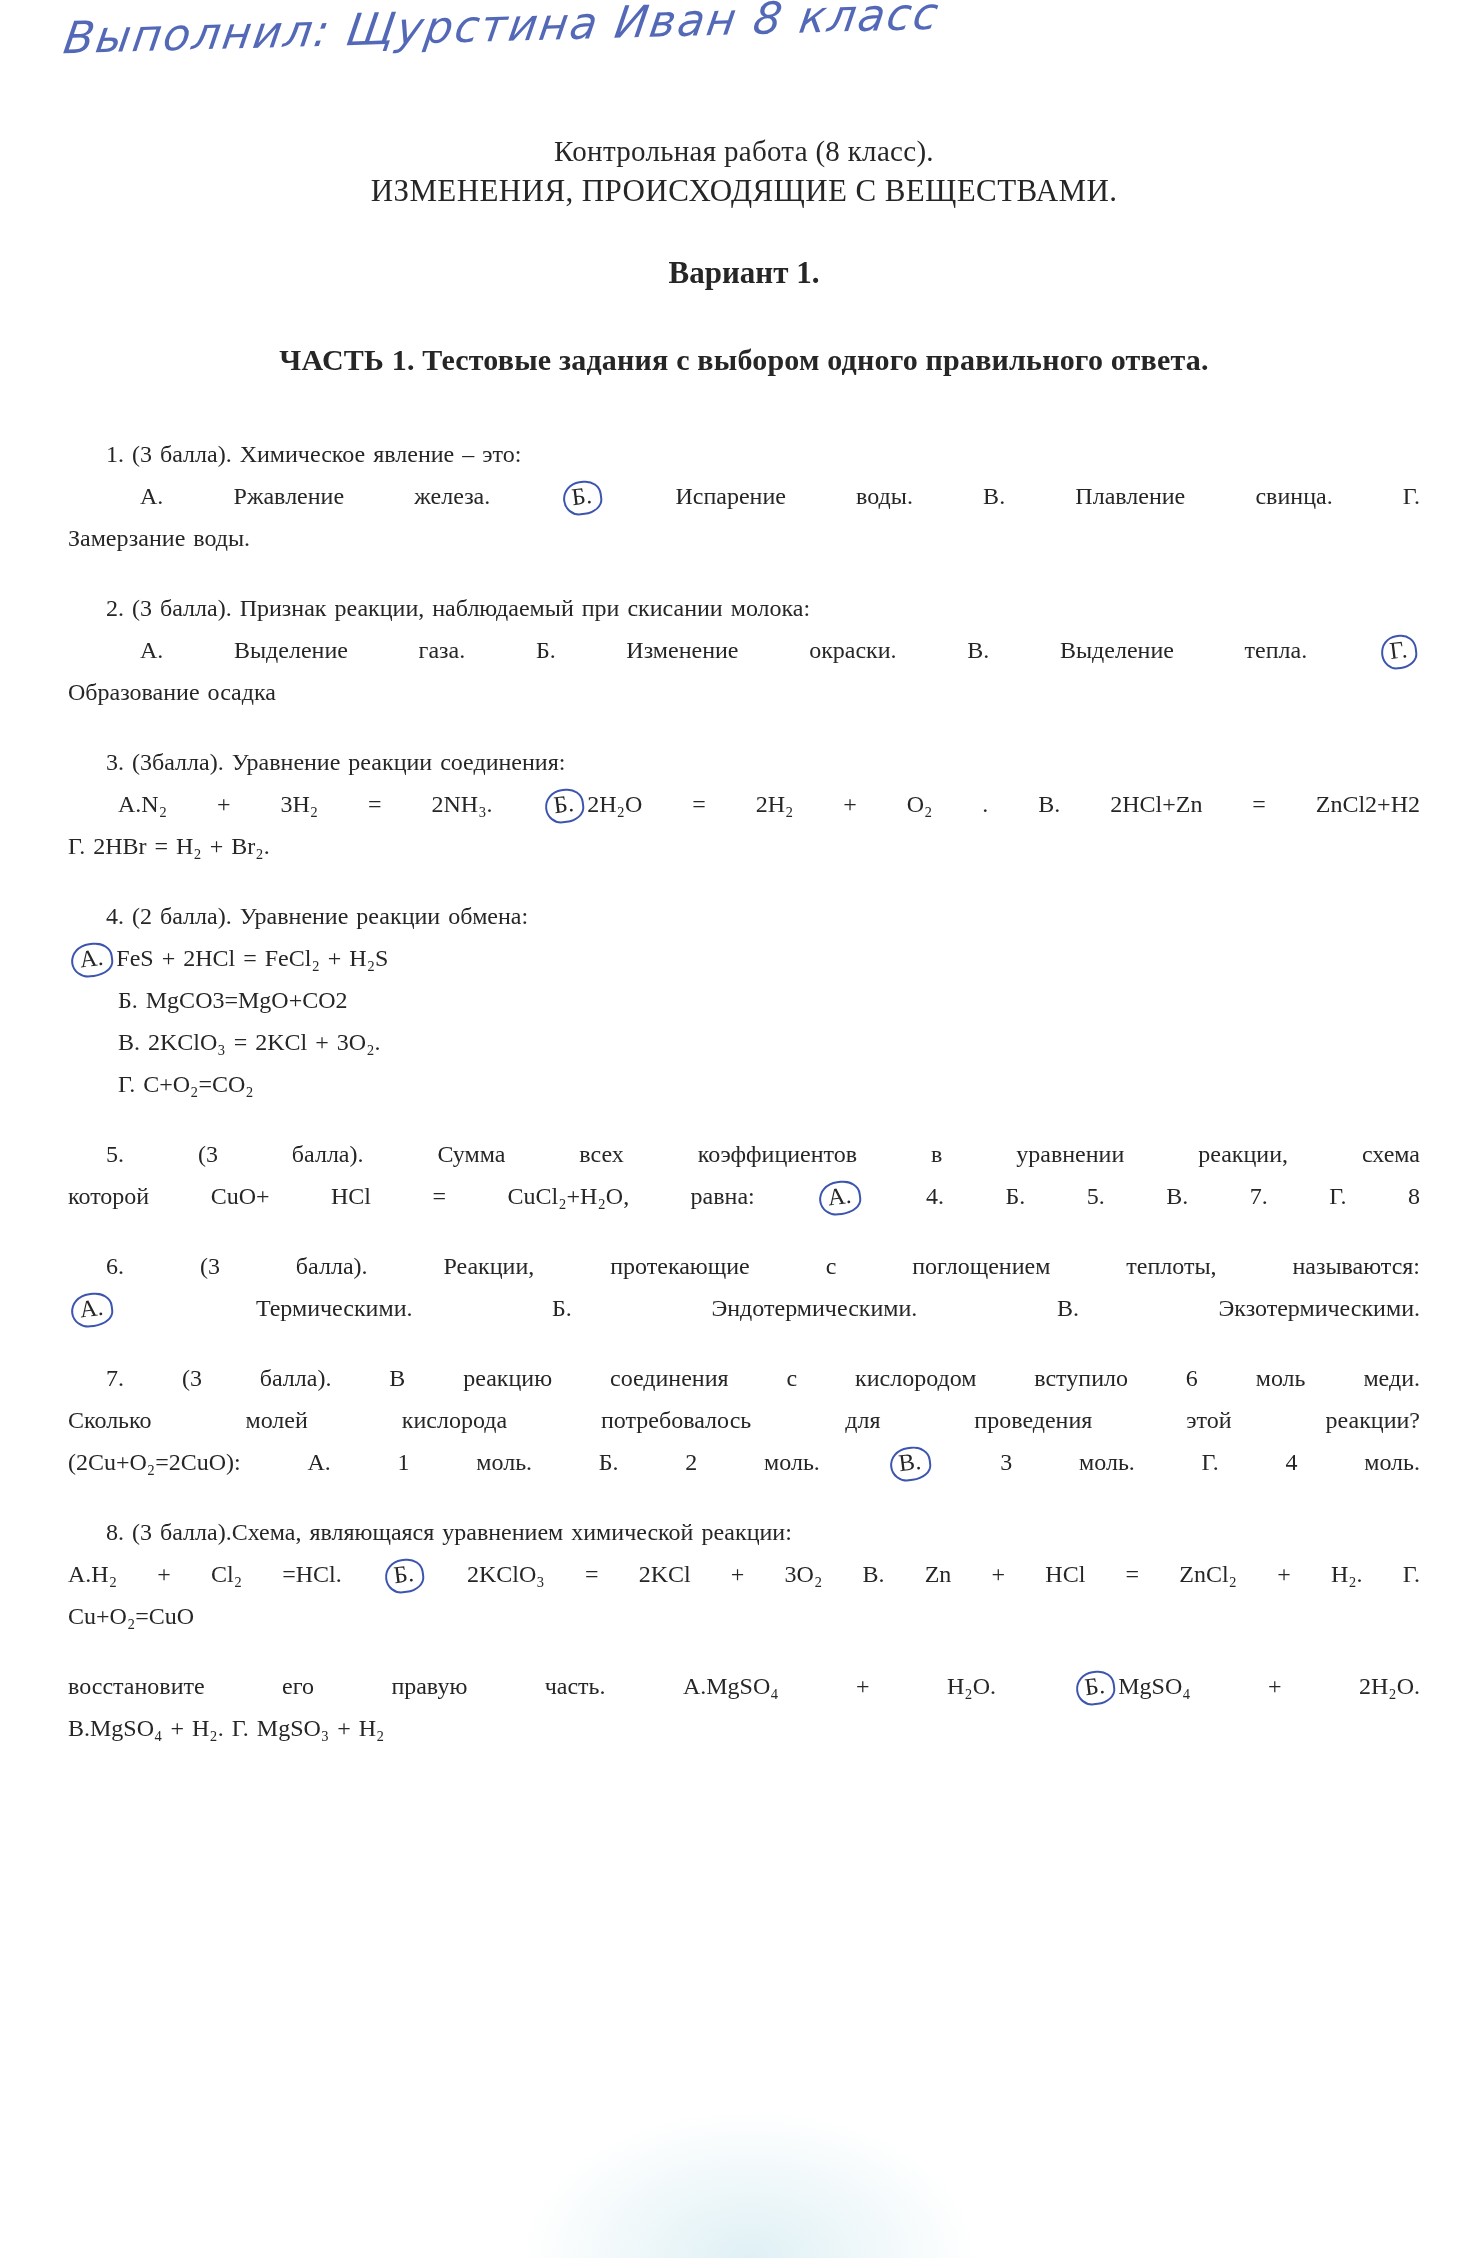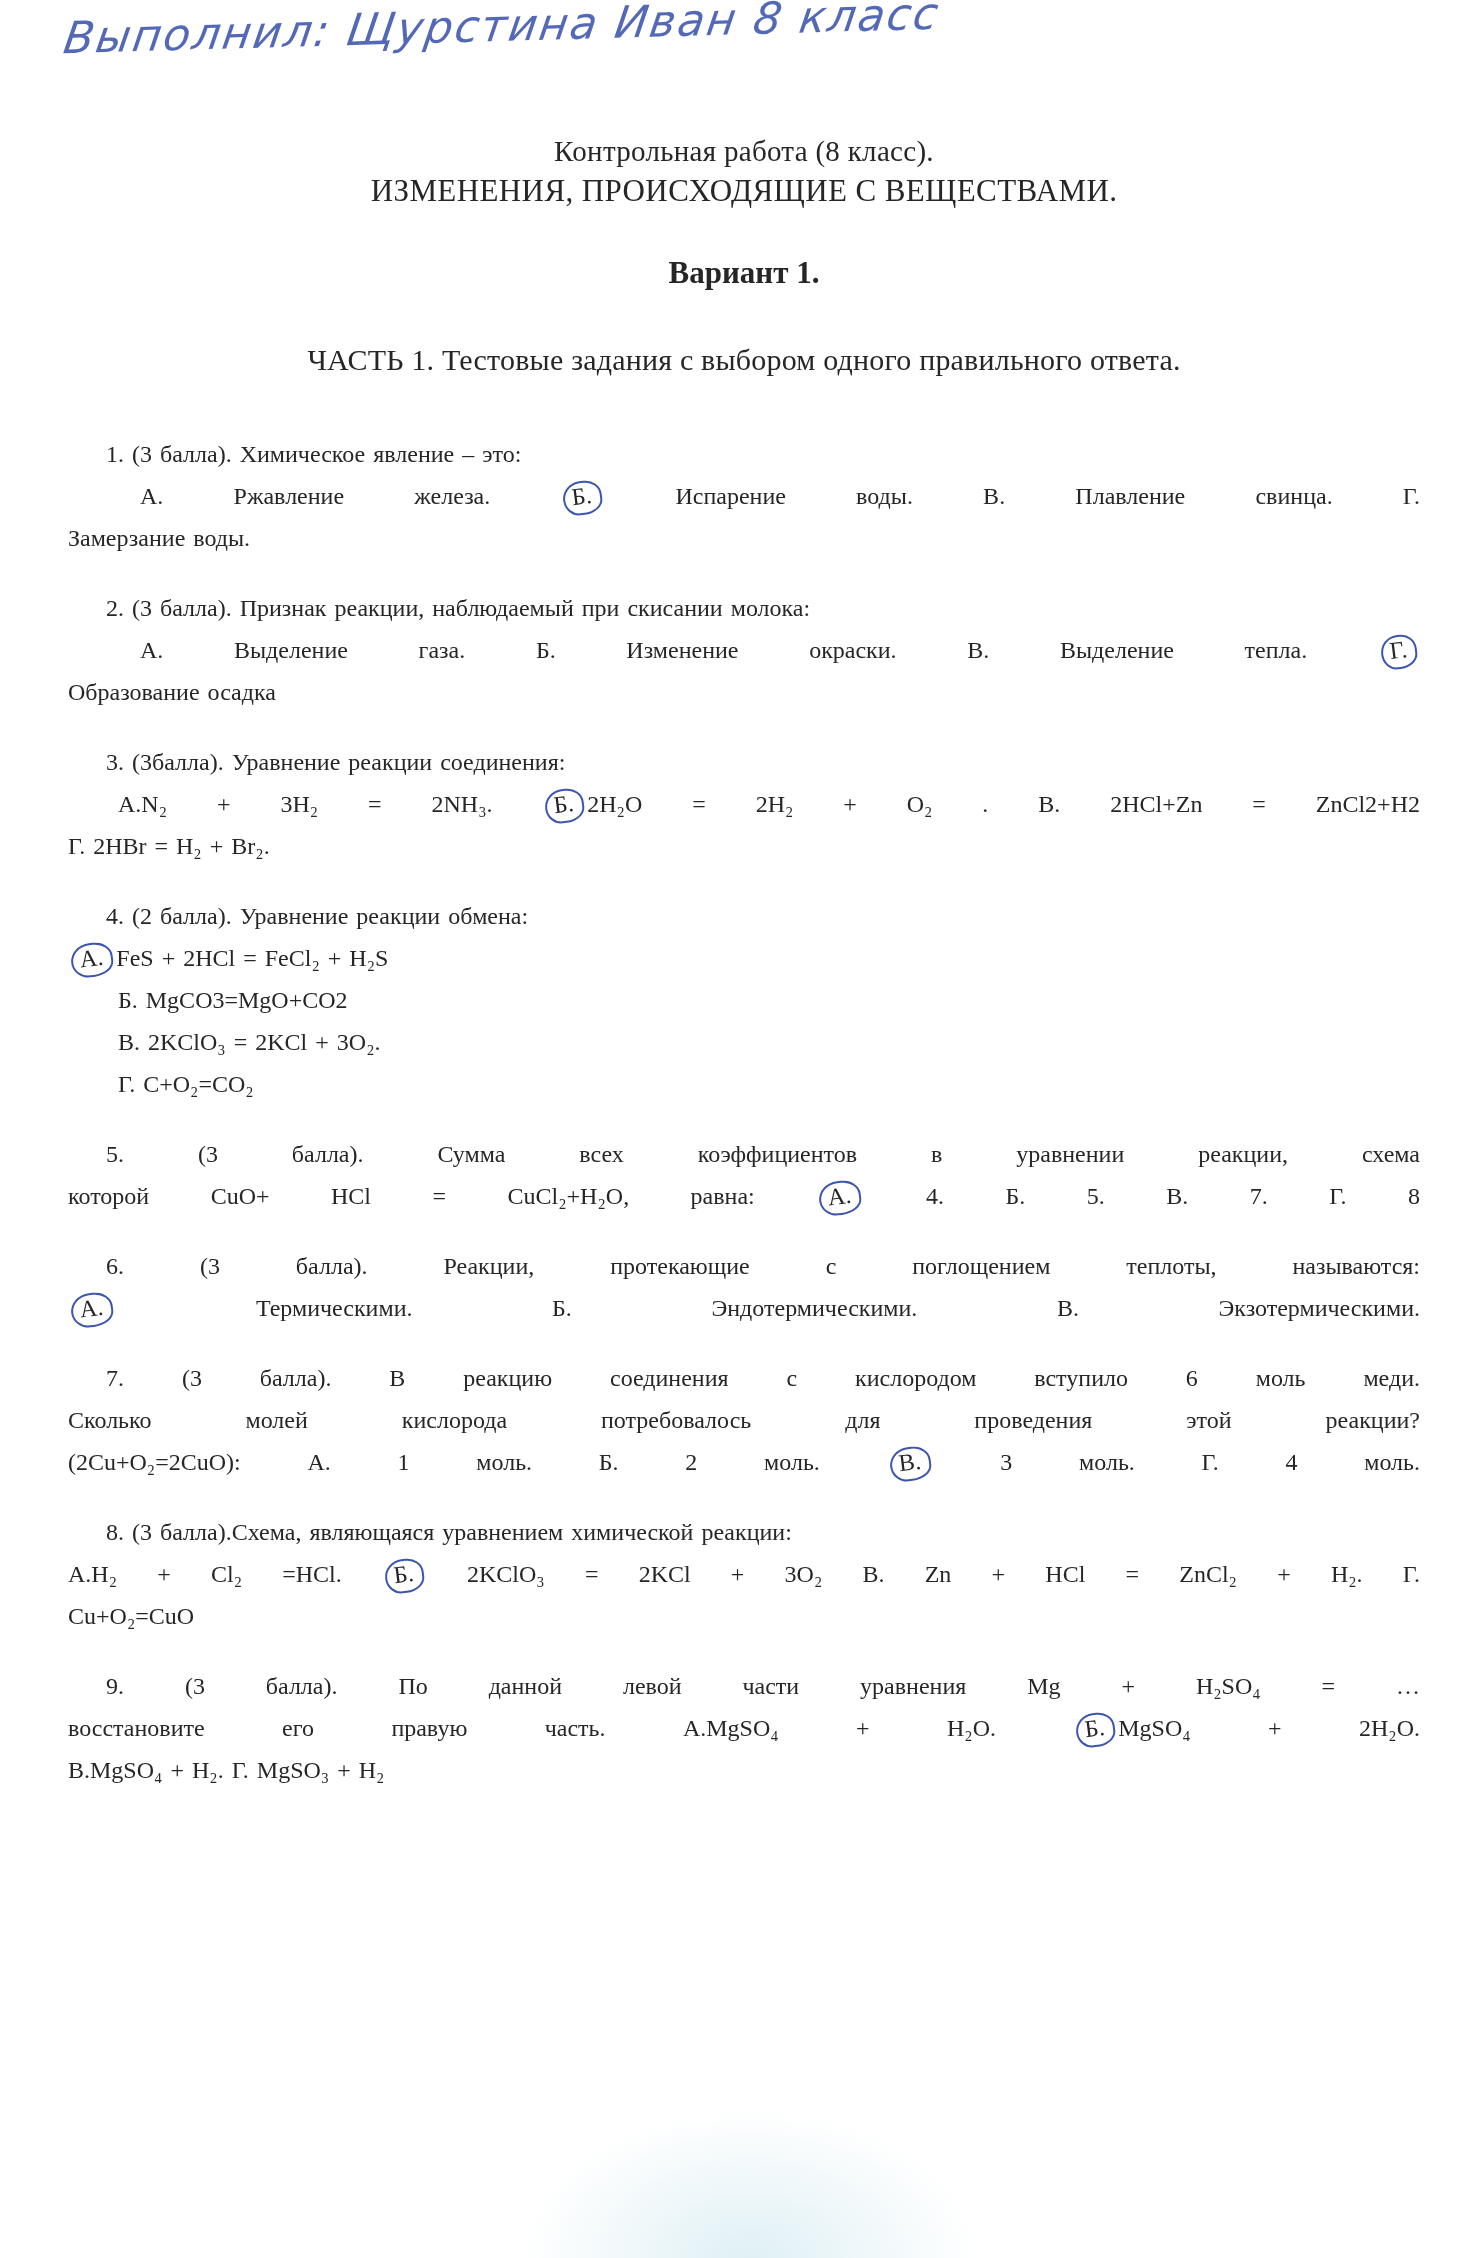--- a/index.html
+++ b/index.html
@@ -42,21 +42,21 @@
   }
   .variant {
     text-align: center;
     font-size: 31px;
     font-weight: bold;
     margin-top: 46px;
   }
   .part {
     text-align: center;
     font-size: 30px;
-    font-weight: normal;
+    font-weight: bold;
     margin-top: 52px;
     margin-bottom: 56px;
     letter-spacing: 0.2px;
   }
   .question { margin-bottom: 28px; }
   .line {
     font-size: 24px;
     line-height: 1.75;
     word-spacing: 2px;
     white-space: normal;
@@ -131,19 +131,18 @@
         <div class="line ind-q j"><span>7. (3 балла). В реакцию соединения с кислородом вступило 6 моль меди.</span></div>
         <div class="line j"><span>Сколько молей кислорода потребовалось для проведения этой реакции?</span></div>
         <div class="line j"><span>(2Cu+O₂=2CuO): А. 1 моль. Б. 2 моль. </span><span class="circled">В.</span><span> 3 моль. Г. 4 моль.</span></div>
       </div>
       <div class="question">
         <div class="line ind-q"><span>8. (3 балла).Схема, являющаяся уравнением химической реакции:</span></div>
         <div class="line j"><span>А.H₂ + Cl₂ =HCl. </span><span class="circled">Б.</span><span> 2KClO₃ = 2KCl + 3O₂ В. Zn + HCl = ZnCl₂ + H₂. Г.</span></div>
         <div class="line"><span>Cu+O₂=CuO</span></div>
       </div>
       <div class="question">
-        <div class="line ind-q j"><span>9. (3 балла). По данной левой части уравнения Mg + H₂SO₄ = …</span></div>
         <div class="line j"><span>восстановите его правую часть. А.MgSO₄ + H₂O. </span><span class="circled">Б.</span><span>MgSO₄ + 2H₂O.</span></div>
         <div class="line"><span>В.MgSO₄ + H₂. Г. MgSO₃ + H₂</span></div>
       </div>
     </div>
   <div class="scan-smudge"></div>
 </div>
 
 </body></html>

